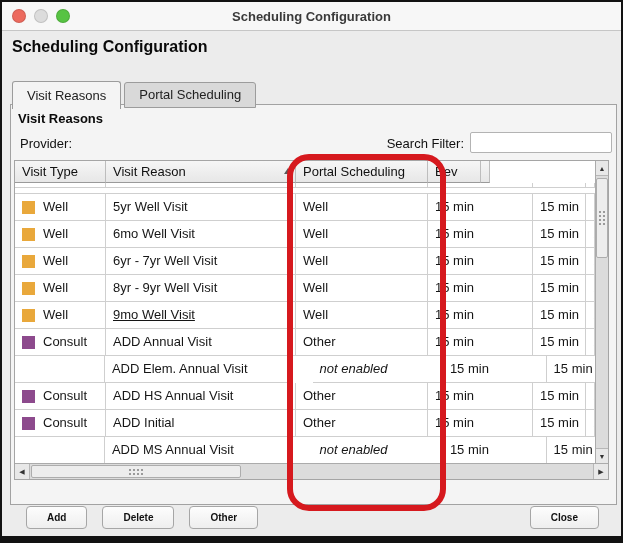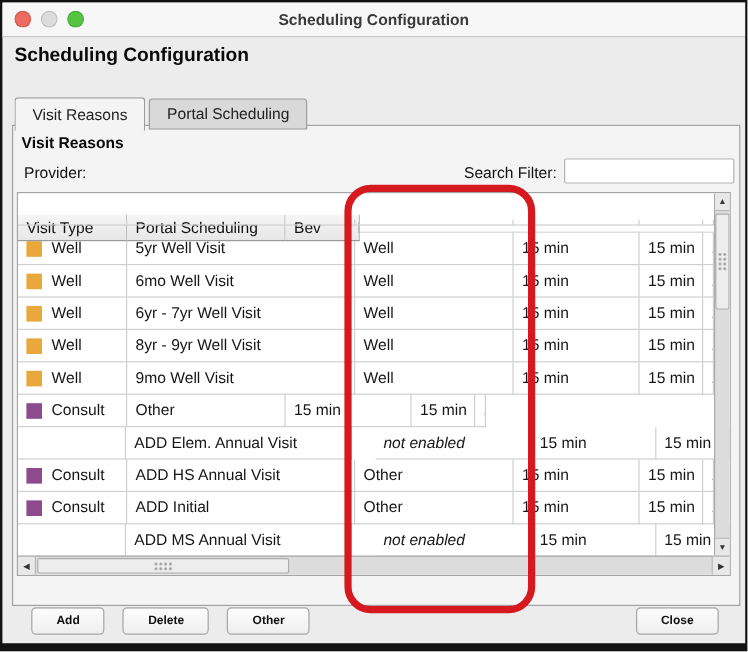--- a/index.html
+++ b/index.html
@@ -28,21 +28,21 @@
             font-size:13px;color:#111;padding-left:7px;}
   .combobox .arrow{margin-left:auto;padding-right:8px;font-size:8px;color:#555;}
   .search-input{position:absolute;left:468px;top:130px;width:142px;height:21px;box-sizing:border-box;z-index:2;
                 background:#ffffff;border:1px solid #b3b3b3;border-radius:2px;font-size:13px;padding:0 5px;outline:none;}
   
   .table{position:absolute;left:12px;top:158px;width:595px;height:320px;box-sizing:border-box;z-index:2;
          background:#ffffff;border:1px solid #a5a5a5;overflow:hidden;}
   .thead{display:flex;height:22px;}
   .th{box-sizing:border-box;height:22px;line-height:21px;font-size:13px;color:#111;padding-left:7px;
       background:linear-gradient(#f6f6f6,#e7e7e7);border-right:1px solid #bdbdbd;border-bottom:1px solid #9a9a9a;
-      white-space:nowrap;overflow:hidden;position:relative;margin-top:18px;}
+      white-space:nowrap;overflow:hidden;position:relative;}
   .sort-asc{position:absolute;right:3px;top:7px;width:0;height:0;
             border-left:4px solid transparent;border-right:4px solid transparent;border-bottom:6px solid #5a5a5a;}
   .tr{display:flex;height:27px;background:#fff;align-items:center;}
   .tr.partial{height:10px;overflow:hidden;border-bottom:1px solid #cfcfcf;}
   .td{box-sizing:border-box;height:27px;line-height:26px;font-size:13px;color:#161616;padding-left:7px;
       border-right:1px solid #cfcfcf;border-bottom:1px solid #cfcfcf;white-space:nowrap;overflow:hidden;
       display:flex;align-items:center;}
   .tr.partial .td{transform:translateY(-14px);}
   .swatch{width:13px;height:13px;display:inline-block;margin-right:8px;flex:0 0 auto;}
   .italic{font-style:italic;margin-left:20px;}
@@ -101,20 +101,21 @@
   <div class="section-title">Visit Reasons</div>
 
   <div class="field-label" style="left:18px;top:134px;">Provider:</div>
 
   <div class="field-label" style="left:370px;top:134px;width:92px;text-align:right;z-index:2;">Search Filter:</div>
   <input class="search-input" type="text" value="" style="">
 
   <div class="table">
     <div class="thead" id="thead">
         <div class="th" style="width: 91px;">Visit Type</div>
+        <div class="th" style="width: 190px;">Visit Reason<span class="sort-asc"></span></div>
         <div class="th" style="width: 132px;">Portal Scheduling</div>
         <div class="th" style="width: 53px;">Bev</div>
         <div class="th" style="width: 9px;">F</div>
       </div>
     <div id="tbody">
         <div class="tr partial">
           <div class="td" style="width: 91px;"><span class="swatch" style="background: rgb(233, 168, 59);"></span>Well</div>
           <div class="td" style="width: 190px;">4yr Well Visit</div>
           <div class="td" style="width: 132px;">Well</div>
           <div class="td" style="width: 105px;">15 min</div>
@@ -148,28 +149,29 @@
         <div class="tr">
           <div class="td" style="width: 91px;"><span class="swatch" style="background: rgb(233, 168, 59);"></span>Well</div>
           <div class="td" style="width: 190px;">8yr - 9yr Well Visit</div>
           <div class="td" style="width: 132px;">Well</div>
           <div class="td" style="width: 105px;">15 min</div>
           <div class="td" style="width: 53px;">15 min</div>
           <div class="td" style="width: 9px;">15 min</div>
         </div>
         <div class="tr">
           <div class="td" style="width: 91px;"><span class="swatch" style="background: rgb(233, 168, 59);"></span>Well</div>
-          <div class="td" style="width: 190px;">9mo Well Visit</div>
+          <div class="td" style="width: 190px; text-decoration: underline;">9mo Well Visit</div>
           <div class="td" style="width: 132px;">Well</div>
           <div class="td" style="width: 105px;">15 min</div>
           <div class="td" style="width: 53px;">15 min</div>
           <div class="td" style="width: 9px;">15 min</div>
         </div>
         <div class="tr">
           <div class="td" style="width: 91px;"><span class="swatch" style="background: rgb(141, 74, 141);"></span>Consult</div>
+          <div class="td" style="width: 190px;">ADD Annual Visit</div>
           <div class="td" style="width: 132px;">Other</div>
           <div class="td" style="width: 105px;">15 min</div>
           <div class="td" style="width: 53px;">15 min</div>
           <div class="td" style="width: 9px;">15 min</div>
         </div>
         <div class="tr">
           <div class="td" style="width: 91px;"></div>
           <div class="td" style="width: 190px;">ADD Elem. Annual Visit</div>
           <div class="td italic" style="width: 132px;">not enabled</div>
           <div class="td" style="width: 105px;">15 min</div>

